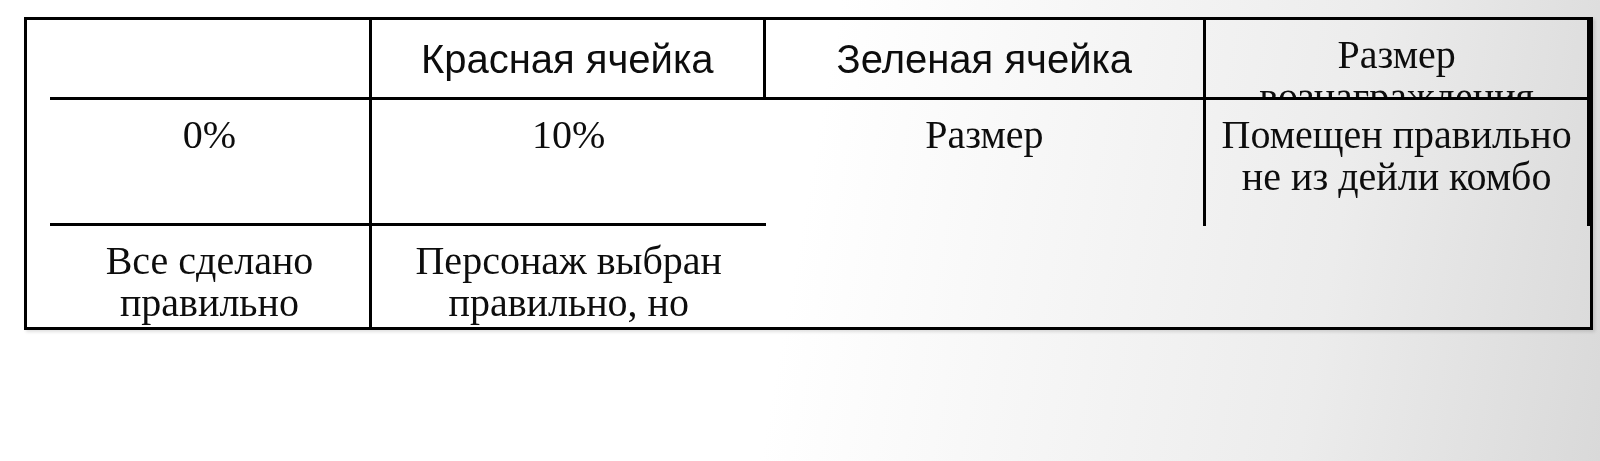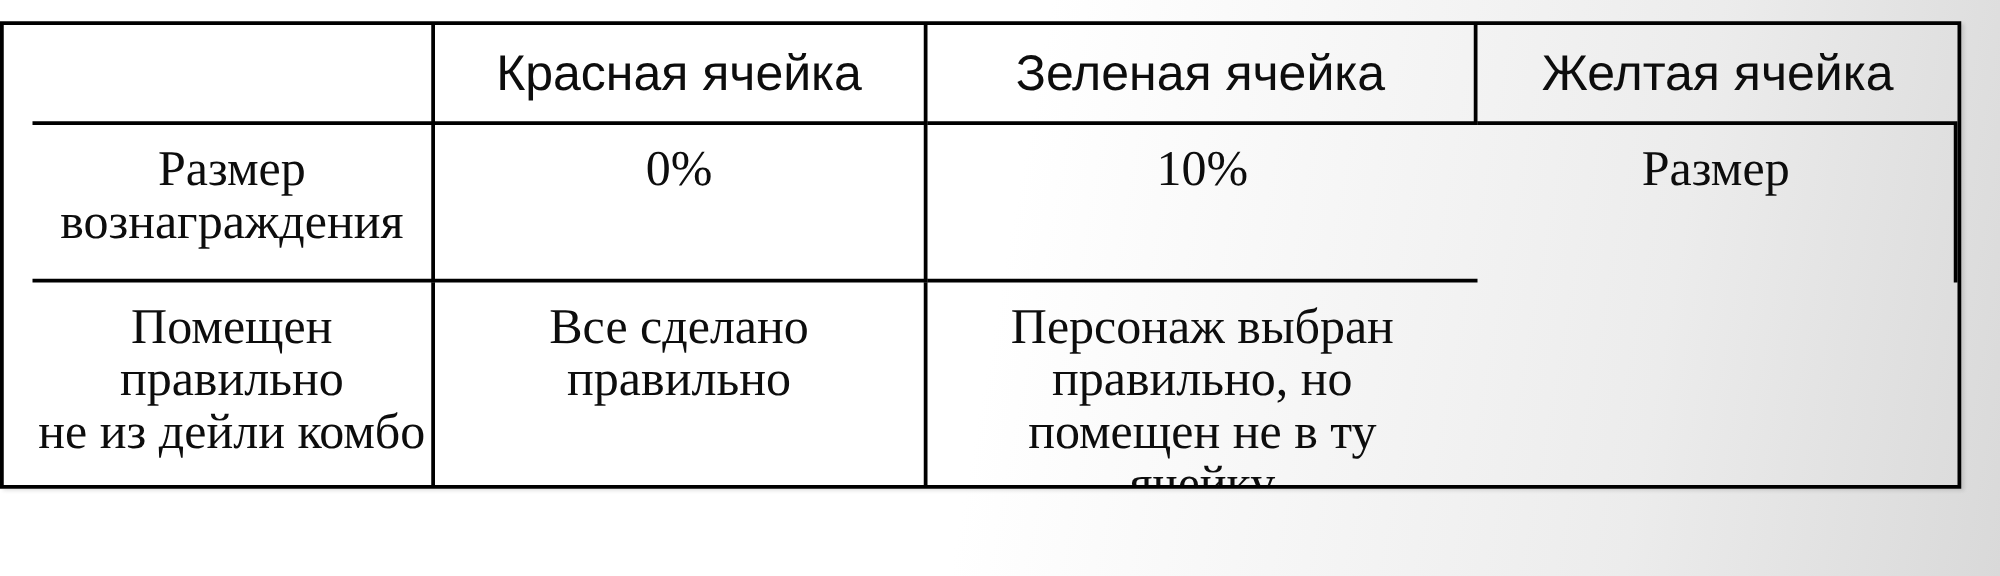--- a/index.html
+++ b/index.html
@@ -9,24 +9,24 @@
   body {
     width: 1600px;
     height: 461px;
     overflow: hidden;
     background: linear-gradient(100deg, #ffffff 50%, #ececec 82%, #d9d9d9 100%);
     font-family: "Liberation Sans", sans-serif;
     color: #0d0d0d;
   }
   .reward-table {
     position: absolute;
-    left: 0;
+    left: 24px;
     top: 17px;
     width: 1569px;
-    height: 374px;
+    height: 313px;
     box-sizing: border-box;
     border: 3px solid #000;
     display: grid;
     grid-template-columns: 328fr 401fr 449fr 391fr;
     grid-template-rows: 80px 126px 1fr;
     box-shadow: 2px 2px 3px rgba(0,0,0,0.12);
     font-size: 40px;
     line-height: 1.05;
     padding-left: 23px;
   }
@@ -51,21 +51,20 @@
   }
 </style>
 </head>
 <body>
 
 <div class="reward-table">
 
   <div class="cell th"></div>
   <div class="cell th">Красная ячейка</div>
   <div class="cell th">Зеленая ячейка</div>
-  <div class="cell th last-col">Желтая ячейка</div>
 
   <div class="cell td">Размер
 вознаграждения</div>
   <div class="cell td">0%</div>
   <div class="cell td last-col">10%</div>
 
   <div class="cell td last-row">Размер</div>
   <div class="cell td last-row">Помещен правильно
 не из дейли комбо</div>
   <div class="cell td last-row">Все сделано

